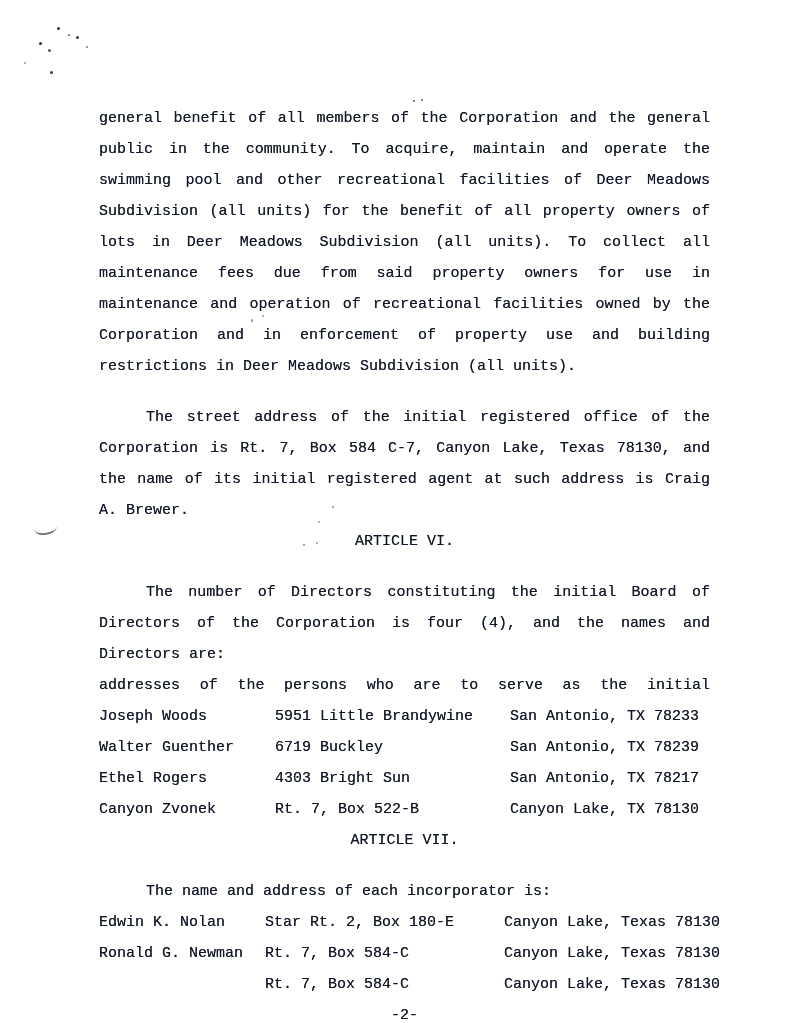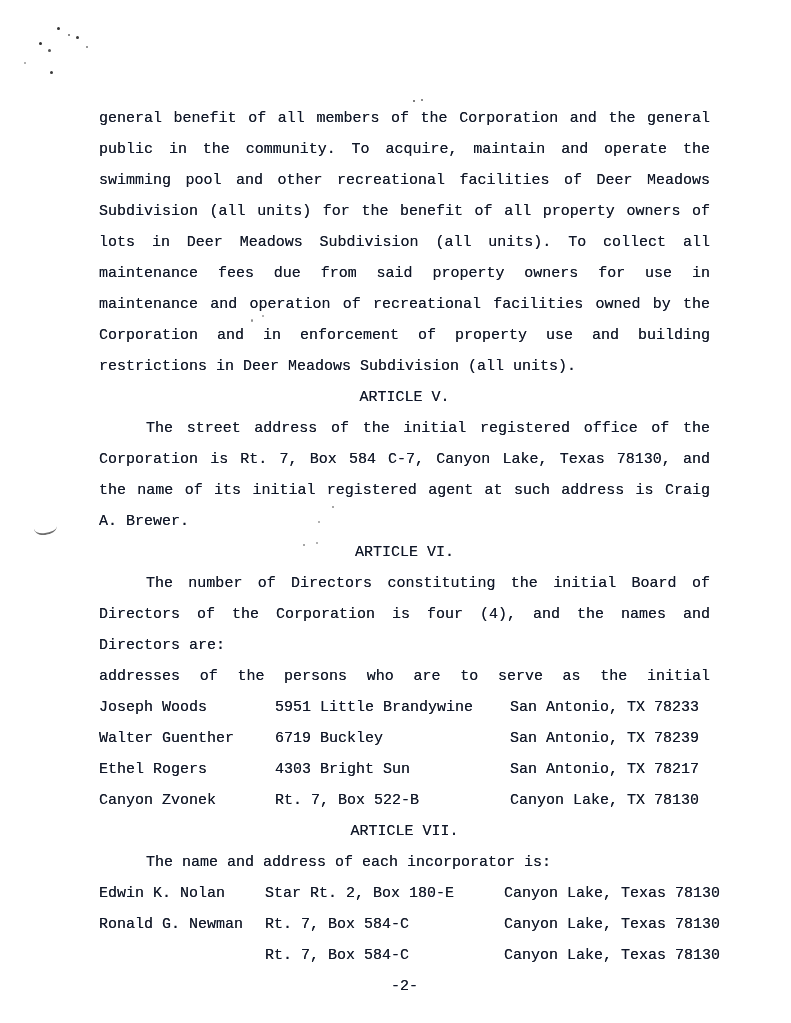--- a/index.html
+++ b/index.html
@@ -9,21 +9,21 @@
     font-family:"Liberation Mono","DejaVu Sans Mono",monospace;
   }
   .page { position:absolute; inset:0; background:#ffffff; }
   .doc {
     position:absolute; left:99px; top:103px; width:611px;
     color:#0f172a; font-size:15px;
     text-shadow:0 0 0.6px rgba(25,25,25,0.75);
   }
   .line { height:31px; line-height:31px; }
   .line.justify { text-align:justify; text-align-last:justify; -moz-text-align-last:justify; }
-  .line.indent { text-indent:47px; }
+  .line.indent { text-indent:47px;margin-top:20px; }
   .line.heading { text-align:center; }
   .line.trow { position:relative; }
   .trow .cell { position:absolute; top:0; white-space:nowrap; }
   .directors .c0 { left:0; }
   .directors .c1 { left:176px; }
   .directors .c2 { left:411px; }
   .incorporators .c0 { left:0; }
   .incorporators .c1 { left:166px; }
   .incorporators .c2 { left:385px;margin-left:20px; }
   .footer-line { height:31px; line-height:31px; text-align:center; }
@@ -80,21 +80,20 @@
     <div id="content-root">
         <div class="line justify">general benefit of all members of the Corporation and the general</div>
         <div class="line justify">public in the community.  To acquire, maintain and operate the</div>
         <div class="line justify">swimming pool and other recreational facilities of Deer Meadows</div>
         <div class="line justify">Subdivision (all units) for the benefit of all property owners of</div>
         <div class="line justify">lots in Deer Meadows Subdivision (all units).  To collect all</div>
         <div class="line justify">maintenance fees due from said property owners for use in</div>
         <div class="line justify">maintenance and operation of recreational facilities owned by the</div>
         <div class="line justify">Corporation and in enforcement of property use and building</div>
         <div class="line">restrictions in Deer Meadows Subdivision (all units).</div>
-        <div class="line heading">ARTICLE V.</div>
         <div class="line indent justify">The street address of the initial registered office of the</div>
         <div class="line justify">Corporation is Rt. 7, Box 584 C-7, Canyon Lake, Texas 78130, and</div>
         <div class="line justify">the name of its initial registered agent at such address is Craig</div>
         <div class="line">A. Brewer.</div>
         <div class="line heading">ARTICLE VI.</div>
         <div class="line indent justify">The number of Directors constituting the initial Board of</div>
         <div class="line justify">Directors of the Corporation is four (4), and the names and</div>
         <div class="line">Directors are:</div>
         <div class="line justify">addresses of the persons who are to serve as the initial</div>
         <div class="line trow directors">

